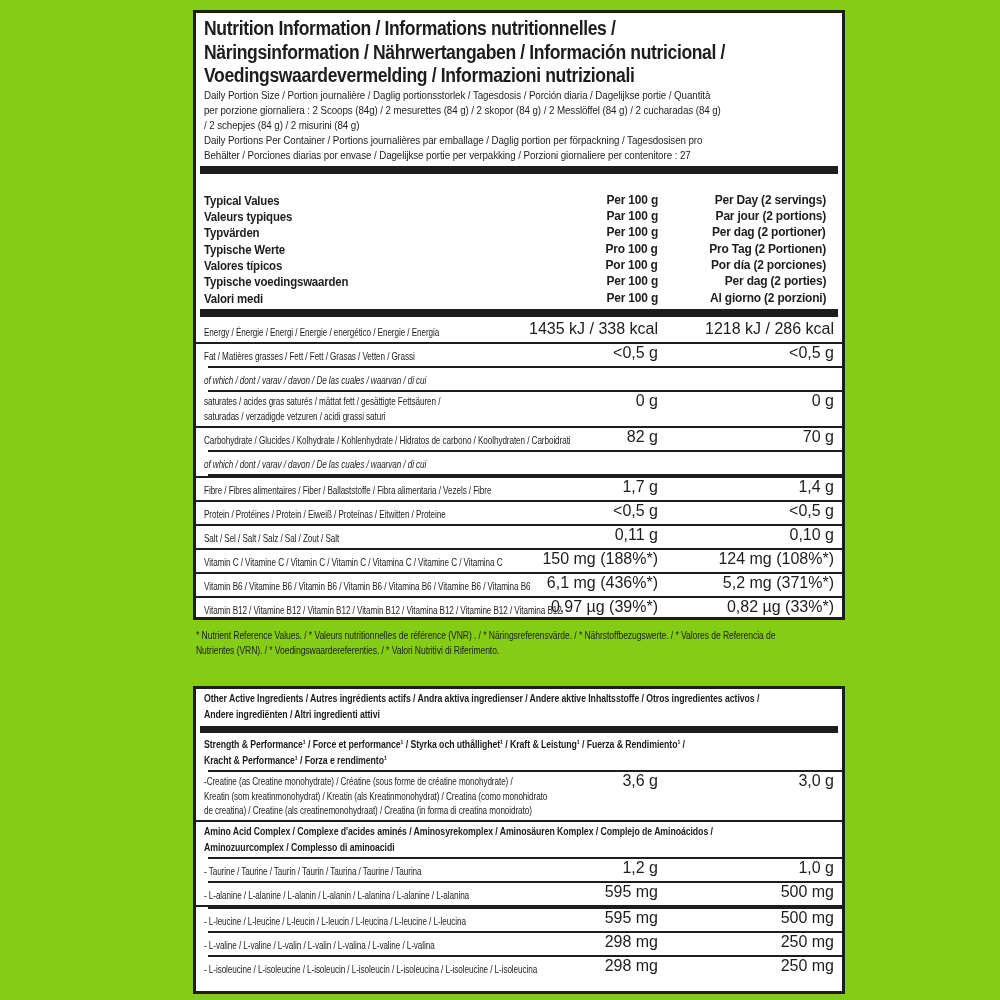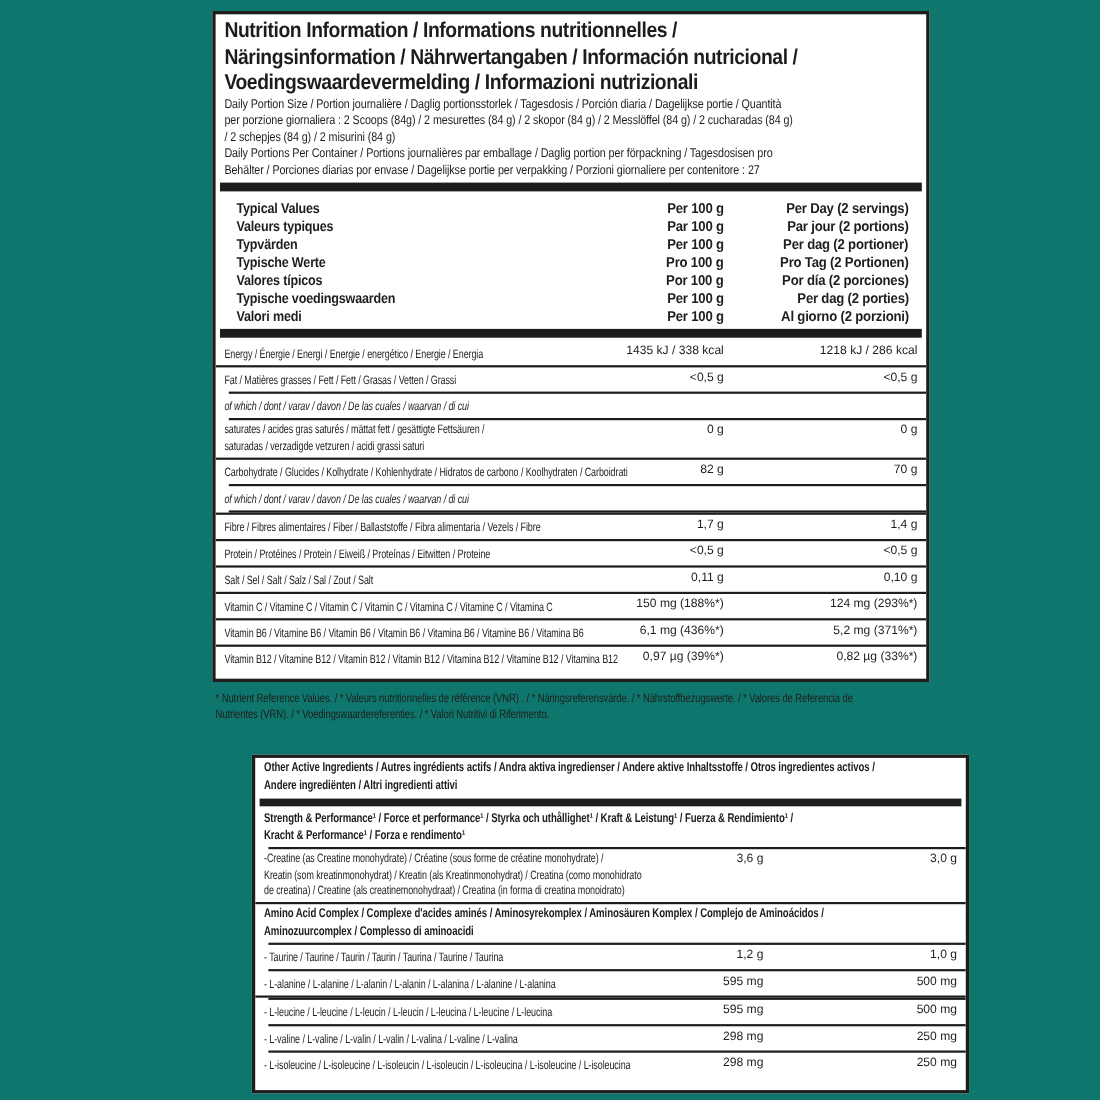--- a/index.html
+++ b/index.html
@@ -1,48 +1,48 @@
 <!DOCTYPE html>
 <html><head>
 <meta charset="utf-8">
 <style>
   html,body{margin:0;padding:0;background:#ffffff;}
-  .sheet{position:relative;width:1000px;height:1000px;background:#0f766e;overflow:hidden;
+  .sheet{position:relative;width:1000px;height:1000px;background:#84cc16;overflow:hidden;
          font-family:"Liberation Sans","DejaVu Sans",sans-serif;color:#1d1d1b;}
   .panel{position:absolute;left:193px;width:652px;border:3px solid #1d1d1b;box-sizing:border-box;
          background:#ffffff;overflow:hidden;}
   #box1{top:10px;height:610px;}
-  #box2{top:686px;height:308px;margin-left:36px;}
+  #box2{top:686px;height:308px;}
 
   .pad{padding:4px 8px 0 8px;}
 
   
   .sq{display:inline-block;white-space:pre;transform-origin:0 50%;}
   .title-t{font-size:19.5px;font-weight:bold;line-height:23.5px;transform:scaleX(0.90);letter-spacing:-0.4px;}
   .para-t{font-size:11.5px;line-height:15px;transform:scaleX(0.85);letter-spacing:-0.1px;}
   .row-t{font-size:11px;line-height:14.6px;transform:scaleX(0.74);letter-spacing:-0.1px;}
   .sec-t{font-size:11.5px;font-weight:bold;line-height:15.5px;transform:scaleX(0.76);letter-spacing:-0.1px;}
   .fn-t{font-size:11px;line-height:14.5px;transform:scaleX(0.78);letter-spacing:-0.1px;}
 
   .bar{height:8px;background:#1d1d1b;margin:3px 4px;}
   .bar2{height:7px;background:#1d1d1b;margin:2px 4px;}
 
-  .hgrid{margin-top:8px;padding-left:11px;}
+  .hgrid{margin-top:18px;}
   .hrow{position:relative;height:16.4px;line-height:16.4px;padding-left:8px;}
   .hl{display:inline-block;font-size:13px;font-weight:bold;white-space:pre;
       transform:scaleX(0.88);transform-origin:0 50%;letter-spacing:-0.2px;}
   .h1,.h2{position:absolute;top:0;font-size:13px;font-weight:bold;white-space:pre;
       transform:scaleX(0.92);transform-origin:100% 50%;letter-spacing:-0.2px;}
   .h1{right:184px;}
   .h2{right:16px;}
 
   .row{position:relative;padding:2px 0 2px 8px;min-height:14.6px;}
   .row.ind{padding-left:8px;}
   .row .it{font-style:italic;}
-  .v1,.v2{position:absolute;top:2px;font-size:11px;line-height:14.6px;white-space:pre;}
+  .v1,.v2{position:absolute;top:2px;font-size:16px;line-height:14.6px;white-space:pre;}
   .v1{right:184px;}
   .v2{right:8px;}
 
   .sep{border-top:2px solid #1d1d1b;height:0;}
   .sep.ind{margin-left:12px;}
 
   .footnote{position:absolute;left:196px;top:628px;width:648px;text-decoration:underline;}
 
   .sectitle{padding:2px 0 2px 8px;}
 </style>
@@ -91,21 +91,21 @@
       <div class="sep ind"></div>
       <div class="row ind"><span class="sq row-t it">of which / dont / varav / davon / De las cuales / waarvan / di cui</span></div>
       <div class="sep ind"></div>
       <div class="sep"></div>
       <div class="row"><span class="sq row-t">Fibre / Fibres alimentaires / Fiber / Ballaststoffe / Fibra alimentaria / Vezels / Fibre</span><span class="v1">1,7 g</span><span class="v2">1,4 g</span></div>
       <div class="sep"></div>
       <div class="row"><span class="sq row-t">Protein / Protéines / Protein / Eiweiß / Proteínas / Eitwitten / Proteine</span><span class="v1">&lt;0,5 g</span><span class="v2">&lt;0,5 g</span></div>
       <div class="sep"></div>
       <div class="row"><span class="sq row-t">Salt / Sel / Salt / Salz / Sal / Zout / Salt</span><span class="v1">0,11 g</span><span class="v2">0,10 g</span></div>
       <div class="sep"></div>
-      <div class="row"><span class="sq row-t">Vitamin C / Vitamine C / Vitamin C / Vitamin C / Vitamina C / Vitamine C / Vitamina C</span><span class="v1">150 mg (188%*)</span><span class="v2">124 mg (293%*)</span></div>
+      <div class="row"><span class="sq row-t">Vitamin C / Vitamine C / Vitamin C / Vitamin C / Vitamina C / Vitamine C / Vitamina C</span><span class="v1">150 mg (188%*)</span><span class="v2">124 mg (108%*)</span></div>
       <div class="sep"></div>
       <div class="row"><span class="sq row-t">Vitamin B6 / Vitamine B6 / Vitamin B6 / Vitamin B6 / Vitamina B6 / Vitamine B6 / Vitamina B6</span><span class="v1">6,1 mg (436%*)</span><span class="v2">5,2 mg (371%*)</span></div>
       <div class="sep"></div>
       <div class="row"><span class="sq row-t">Vitamin B12 / Vitamine B12 / Vitamin B12 / Vitamin B12 / Vitamina B12 / Vitamine B12 / Vitamina B12</span><span class="v1">0,97 µg (39%*)</span><span class="v2">0,82 µg (33%*)</span></div>
 
     </div>
   </div>
 
   <div class="footnote">
     <span class="sq fn-t">* Nutrient Reference Values. / * Valeurs nutritionnelles de référence (VNR) . / * Näringsreferensvärde. / * Nährstoffbezugswerte. / * Valores de Referencia de

